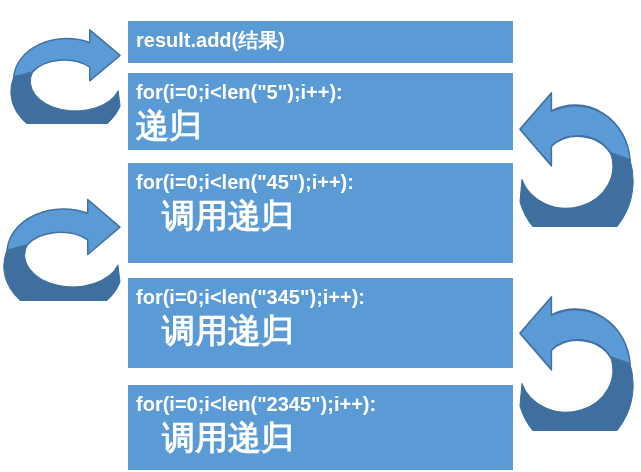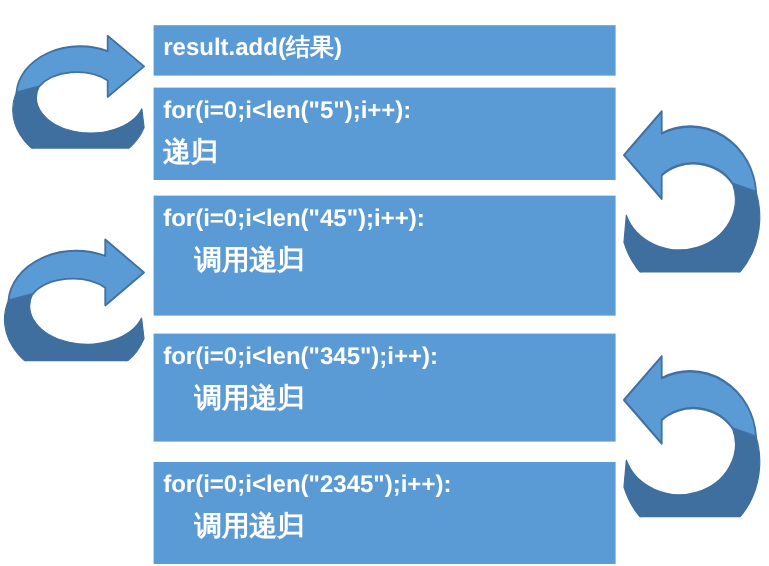--- a/index.html
+++ b/index.html
@@ -21,21 +21,21 @@
   .b2{top:73px;height:77px;}
   .b3{top:163px;height:100px;}
   .b4{top:278px;height:90px;}
   .b5{top:385px;height:85px;}
   .line{
     color:var(--text,#ffffff);
     font-weight:bold;
     white-space:pre;
   }
   .latin{font-size:20px;line-height:32px;}
-  .cjk{font-size:23px;line-height:36px;}
+  .cjk{font-size:33px;line-height:36px;}
   .indent{padding-left:26px;}
   .arrow{position:absolute;}
   .a1{left:8px;top:20px;width:114px;height:104px;}
   .a2{left:518px;top:79px;width:118px;height:148px;transform:scaleX(-1);}
   .a3{left:1px;top:189px;width:121px;height:112px;}
   .a4{left:518px;top:283px;width:118px;height:148px;transform:scaleX(-1);}
   .arrow .band-light{
     fill:var(--arrow-light,#5B9BD5);
     stroke:var(--arrow-outline,#4170A3);
     stroke-width:1.5;

